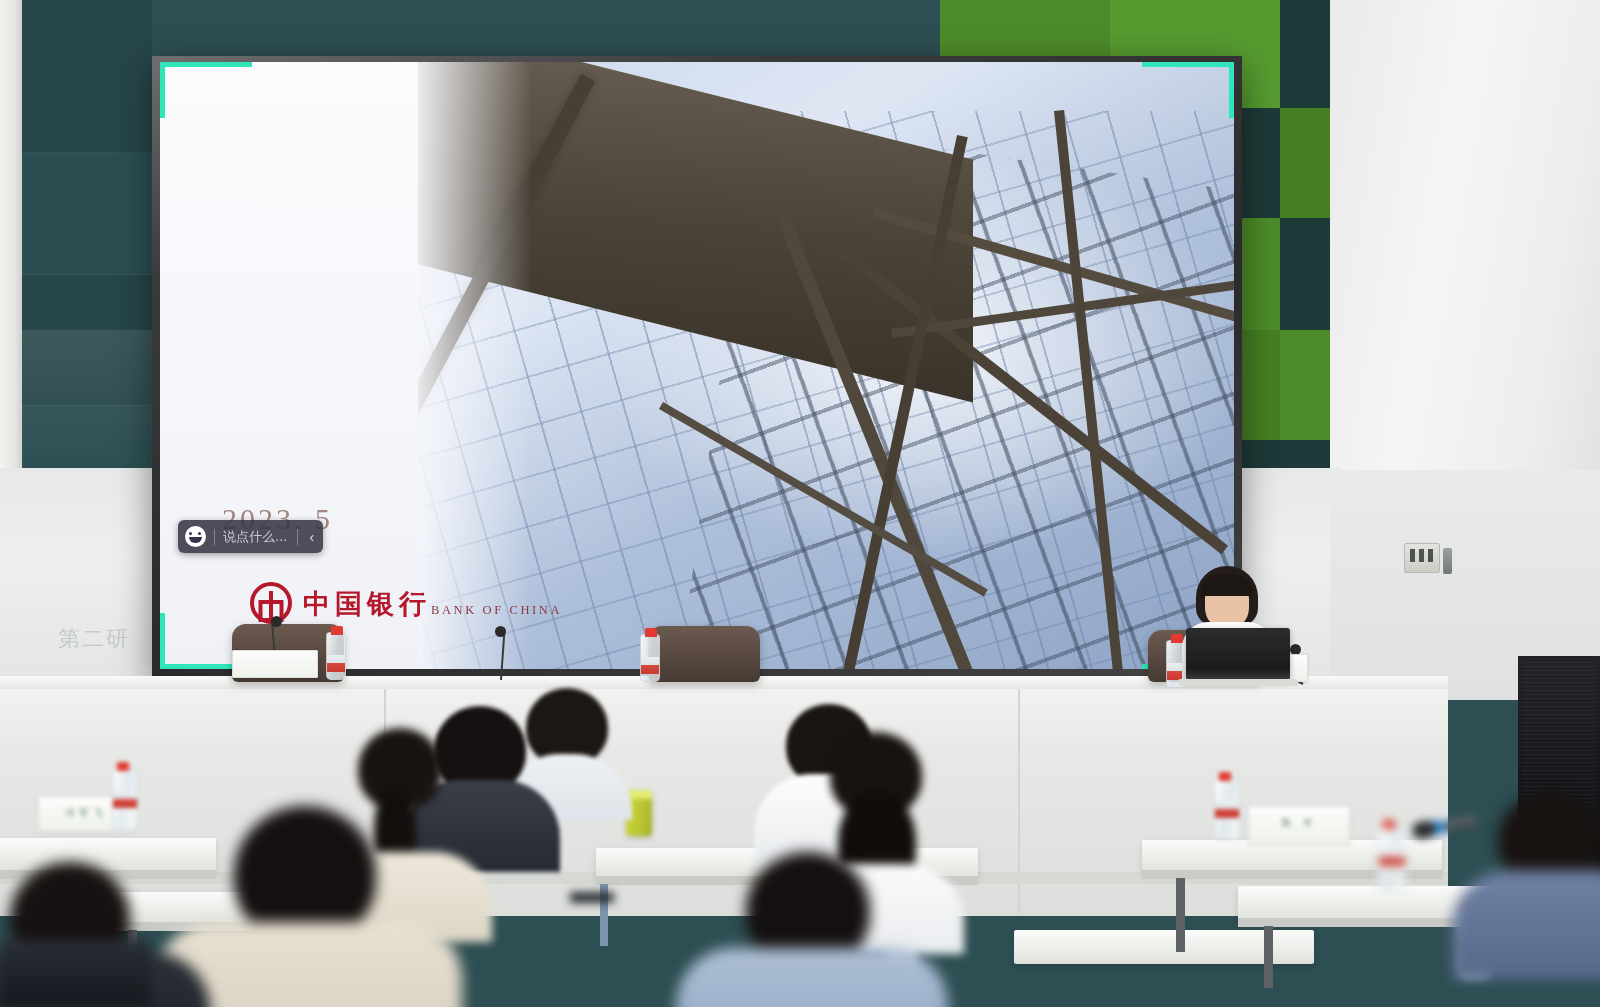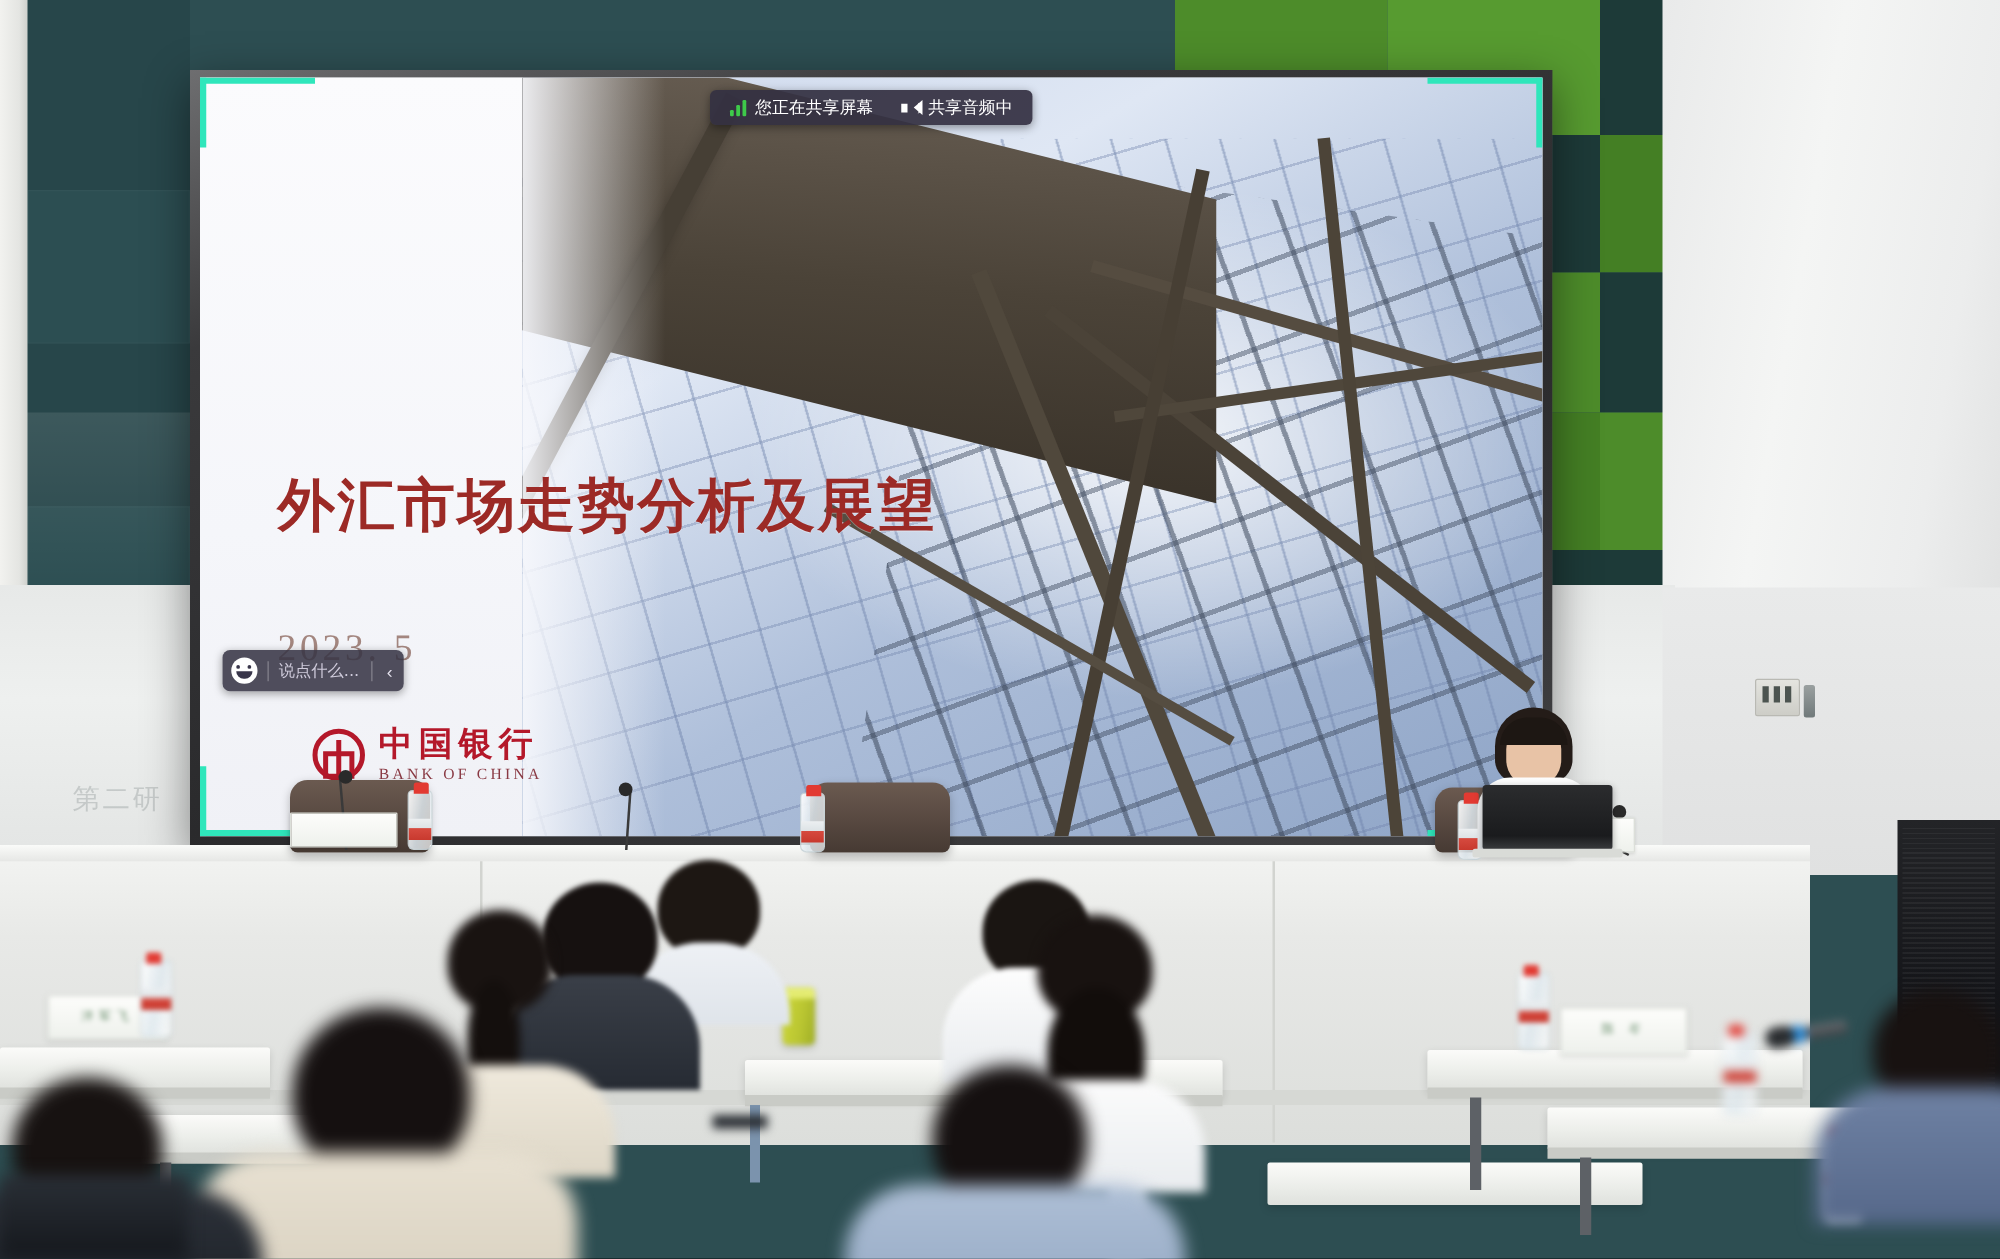--- a/index.html
+++ b/index.html
@@ -104,21 +104,21 @@
     font-family:"Liberation Serif", serif; font-size:30px; color:#a3867f;
     letter-spacing:3px; }
 
   .boc { position:absolute; left:90px; top:520px; display:flex; align-items:center; gap:11px; }
   .boc-mark { position:relative; width:42px; height:42px; border-radius:50%;
     border:4px solid #b4182a; }
   .boc-mark::before { content:""; position:absolute; left:50%; top:5px;
     transform:translateX(-50%); width:4px; height:32px; background:#b4182a; }
   .boc-mark::after { content:""; position:absolute; left:50%; top:14px;
     transform:translateX(-50%); width:17px; height:14px; border:4px solid #b4182a; }
-  .boc-txt { display:flex; flex-direction:column; line-height:1; }
+  .boc-txt { display:flex; flex-direction:row; line-height:1;align-items:flex-end; }
   .boc-cn { font-family:"DejaVu Sans", sans-serif; font-size:27px; font-weight:bold;
     color:#b4182a; letter-spacing:5px; }
   .boc-en { font-family:"Liberation Serif", serif; font-size:12.5px; color:#8a3a44;
     letter-spacing:2.6px; margin-top:4px; }
 
   
   .bracket { position:absolute; border-color:#2fe6bb; border-style:solid; }
   .bk-tl { left:0; top:0; width:92px; height:56px; border-width:5px 0 0 5px; }
   .bk-tr { right:0; top:0; width:92px; height:56px; border-width:5px 5px 0 0; }
   .bk-bl { left:0; bottom:0; width:92px; height:56px; border-width:0 0 5px 5px; }
@@ -298,52 +298,35 @@
           <div class="beam b3"></div>
         <div class="beam b4"></div>
           <div class="beam b5"></div>
           <div class="beam b6"></div>
         <div class="beam b7"></div>
           <div class="beam b8"></div>
           <div class="beam b9"></div>
         <div class="photo-veil"></div>
       </div>
 
-      <div class="slide-title">外汇市场走势分析及展望</div>
       <div class="slide-date">2023. 5</div>
 
       <div class="boc">
         <div class="boc-mark"></div>
         <div class="boc-txt">
           <div class="boc-cn">中国银行</div>
           <div class="boc-en">BANK OF CHINA</div>
         </div>
       </div>
 
       <div class="bracket bk-tl"></div>
       <div class="bracket bk-tr"></div>
       <div class="bracket bk-bl"></div>
       <div class="bracket bk-br"></div>
 
-      <div class="share-bar">
-        <div class="share-item">
-          <span class="bars">
-              <i></i>
-              <i></i>
-              <i></i>
-            </span>
-          <span>您正在共享屏幕</span>
-        </div>
-        <div class="share-item">
-          <span class="spk">
-              <em></em>
-            </span>
-          <span>共享音频中</span>
-        </div>
-      </div>
 
       <div class="chat-pill">
         <span class="emoji"></span>
         <span class="chat-div"></span>
         <span class="chat-ph">说点什么...</span>
         <span class="chat-div2"></span>
         <span class="chev">‹</span>
       </div>
 
     </div>

